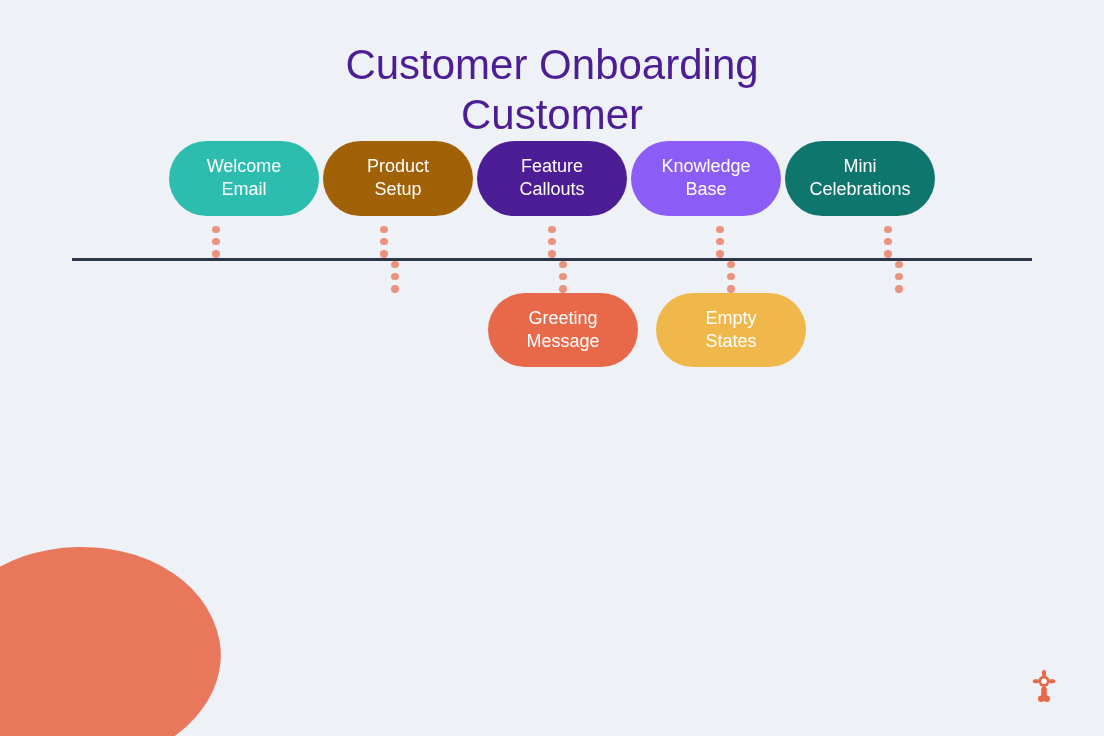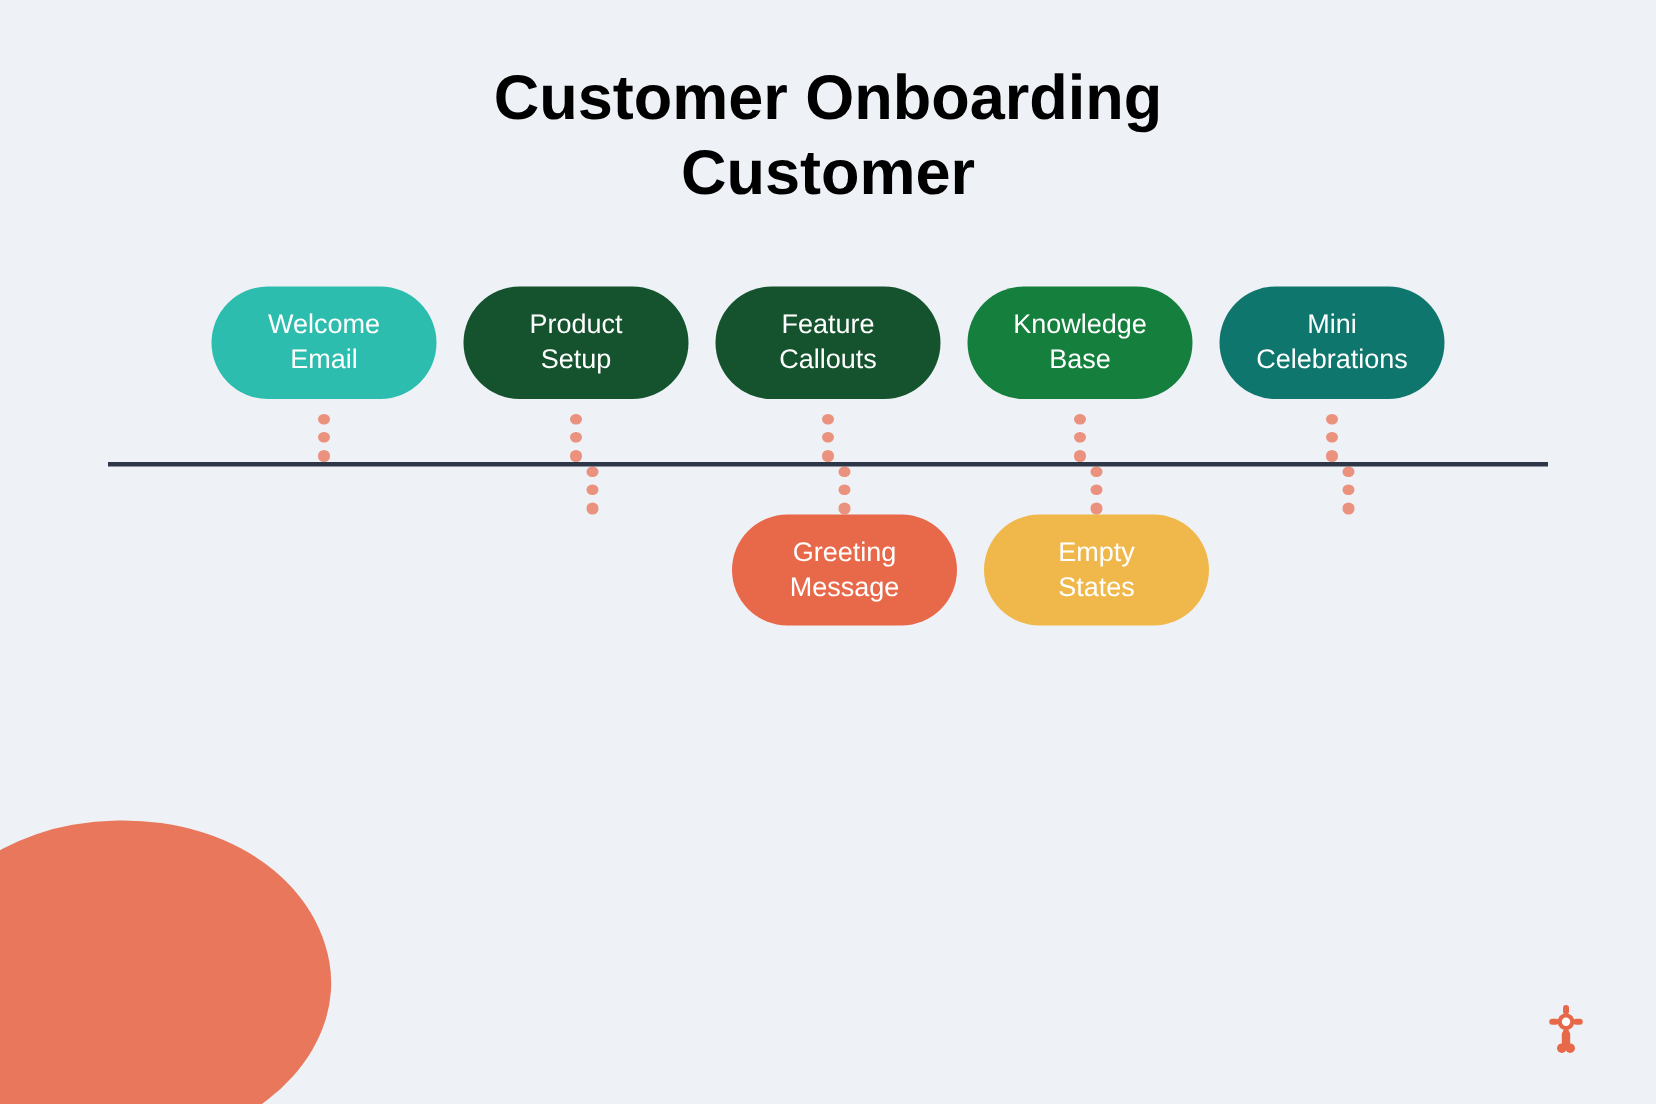--- a/index.html
+++ b/index.html
@@ -18,55 +18,54 @@
       height: 100%;
       display: flex;
       flex-direction: column;
       align-items: center;
       padding-top: 40px;
       position: relative;
     }
 
     .title {
       font-size: 42px;
-      font-weight: 700;
-      color: #000000;
+      font-weight: 400;
+      color: #4c1d95;
       text-align: center;
       line-height: 1.2;
-      margin-bottom: 50px;
     }
 
     .top-row {
       display: flex;
       align-items: center;
       justify-content: flex-end;
-      gap: 18px;
+      gap: 4px;
       margin-bottom: 0;
       position: relative;
       z-index: 2;
     }
 
     .node {
       border-radius: 40px;
       padding: 14px 22px;
       text-align: center;
       font-size: 18px;
       font-weight: 500;
       color: white;
       min-width: 150px;
       line-height: 1.3;
       display: flex;
       align-items: center;
       justify-content: center;
     }
 
     .node-teal { background-color: #2dbdae; }
-    .node-purple { background-color: #14532d; }
-    .node-green { background-color: #14532d; }
-    .node-orange { background-color: #15803d; }
+    .node-purple { background-color: #a16207; }
+    .node-green { background-color: #4c1d95; }
+    .node-orange { background-color: #8b5cf6; }
     .node-yellow { background-color: #0f766e; }
 
     .node-coral { background-color: #e8694a; }
     .node-gold { background-color: #f0b84a; }
     .node-indigo { background-color: #6b6bb5; }
     .node-teal2 { background-color: #2dbdae; }
 
     .dot {
       width: 8px;
       height: 8px;

